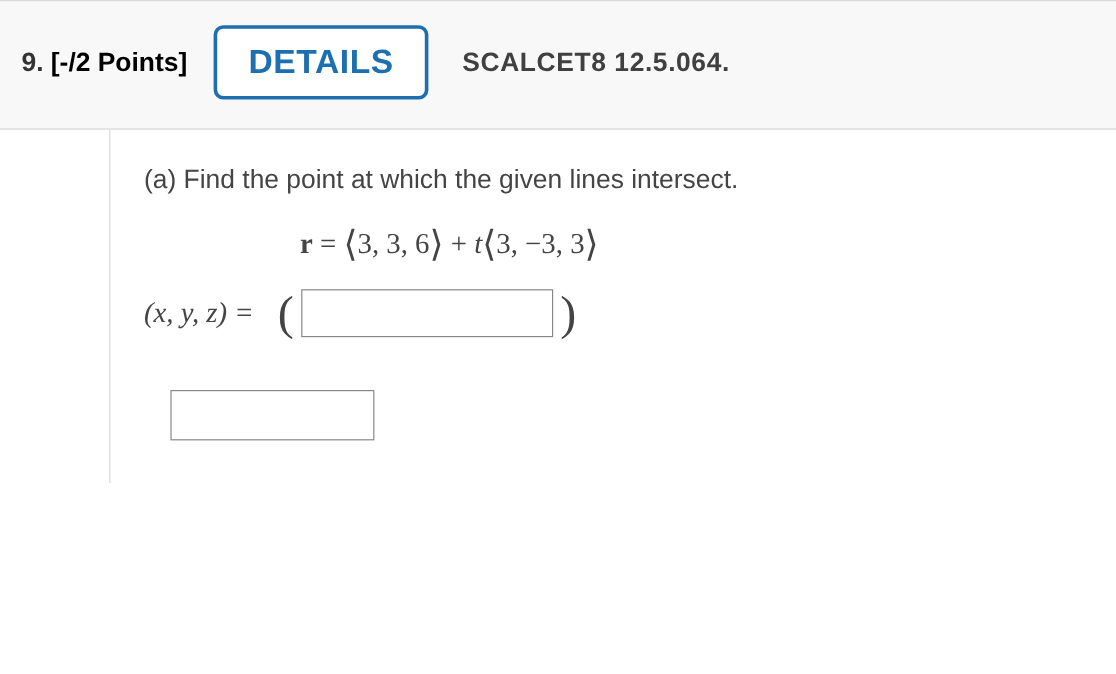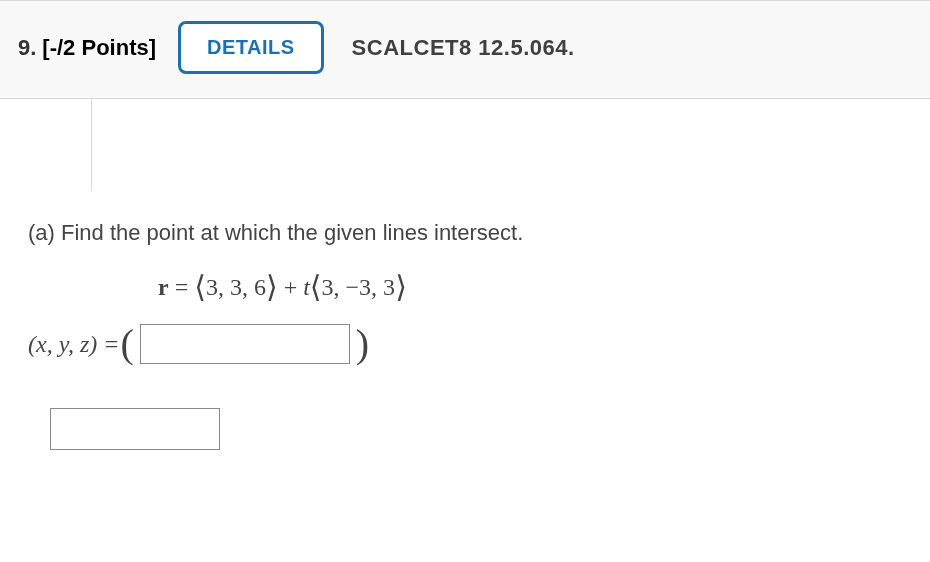--- a/index.html
+++ b/index.html
@@ -28,34 +28,33 @@
     font-weight: 700;
     color: #000000;
     margin-right: 22px;
   }
   .details-btn {
     border: 3px solid #1e6fb0;
     border-radius: 8px;
     padding: 12px 26px;
     font-weight: 700;
     color: #1e6fb0;
-    font-size: 20px;
+    font-size: 28px;
     background: #fff;
     margin-right: 28px;
     letter-spacing: 0.5px;
     cursor: pointer;
   }
   .source {
     font-weight: 700;
     color: #404040;
     letter-spacing: 0.5px;
   }
   .body {
     display: flex;
-    flex-direction: column;
   }
   .gutter {
     width: 92px;
     flex: 0 0 92px;
     border-right: 1px solid #d8d8d8;
   }
   .content {
     padding: 26px 28px 36px 28px;
     color: #444;
     line-height: 1.45;
@@ -71,21 +70,21 @@
   .bold { font-weight: 700; }
   .bracket { font-size: 30px; position: relative; top: 2px; }
   .ans-row {
     display: flex;
     align-items: center;
     font-family: Georgia, "Times New Roman", serif;
     font-size: 24px;
     font-style: italic;
     margin: 6px 0 36px 0;
   }
-  .ans-label { margin-right: 1px; }
+  .ans-label { margin-right: 20px; }
   .paren { font-size: 40px; line-height: 1; font-style: normal; font-family: Georgia, serif; }
   .ans-input {
     width: 210px;
     height: 40px;
     border: 1px solid #888;
     background: #fff;
     margin: 0 6px;
     font-size: 20px;
     padding: 4px 8px;
     font-family: Arial, sans-serif;

